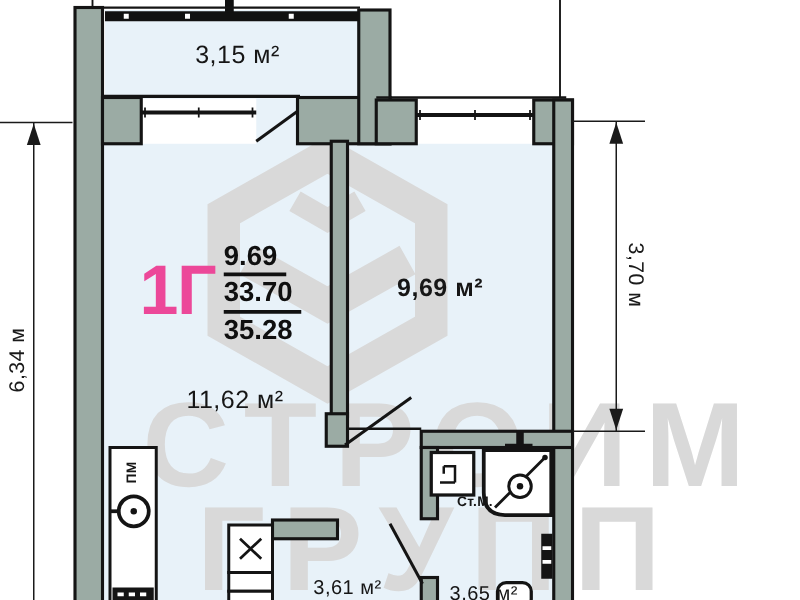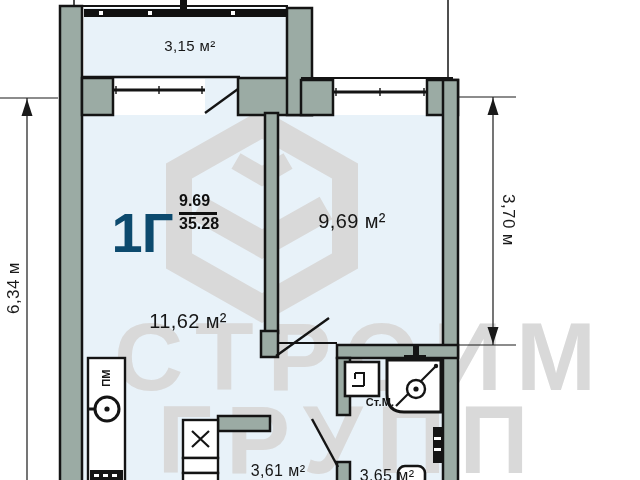--- a/index.html
+++ b/index.html
@@ -3,25 +3,25 @@
 <meta charset="utf-8">
 <style>
   html,body{margin:0;padding:0;background:#fff;}
   .stage{position:relative;width:640px;height:480px;background:#ffffff;overflow:hidden;
          font-family:"Liberation Sans",sans-serif;}
   .layer{position:absolute;left:0;top:0;width:640px;height:480px;}
   .lbl{position:absolute;transform:translate(-50%,-50%);color:#161616;white-space:nowrap;
        font-weight:500;letter-spacing:0.4px;}
   .rot-ccw{transform:translate(-50%,-50%) rotate(-90deg);}
   .rot-cw{transform:translate(-50%,-50%) rotate(90deg);}
-  .fs16{font-size:16px;} .fs17{font-size:15px;} .fs20{font-size:20px;}
+  .fs16{font-size:16px;} .fs17{font-size:20px;} .fs20{font-size:20px;}
   .dim{font-size:17px;color:#1a1a1a;font-weight:400;}
   .apt-type{position:absolute;left:142px;top:232px;transform:translate(-50%,-50%);
-            font-size:56px;font-weight:900;color:#0c4a6e;letter-spacing:-1px;}
-  .apt-values{position:absolute;left:179px;top:192px;font-size:16px;font-weight:800;
+            font-size:56px;font-weight:900;color:#ec4899;letter-spacing:-1px;}
+  .apt-values{position:absolute;left:179px;top:192px;font-size:22px;font-weight:800;
               color:#0f0f0f;line-height:1.06;}
   .apt-values .v{display:block;width:fit-content;padding:1px 7px 2px 0;}
   .apt-values .u{border-bottom:3px solid #111;}
   .tiny{font-size:11px;font-weight:700;letter-spacing:0.2px;}
   .wm-text{position:absolute;transform:translate(-50%,-50%);color:#d9d9d9;font-weight:700;
            font-size:96px;letter-spacing:14px;white-space:nowrap;}
 </style>
 </head>
 <body>
 
@@ -155,26 +155,27 @@
       </g>
     </g>
   </svg>
 
   <div class="lbl fs17" style="left:190px;top:45px;">3,15 м²</div>
 
   <div class="apt-type">1Г</div>
 
   <div class="apt-values">
     <span class="v u">9.69</span>
+    <span class="v u">33.70</span>
     <span class="v">35.28</span>
   </div>
 
   <div class="lbl fs20" style="left:188px;top:321px;">11,62 м²</div>
 
-  <div class="lbl fs20" style="left:352px;top:221px;">9,69 м²</div>
+  <div class="lbl fs20" style="left:352px;top:231px;font-weight:bold;">9,69 м²</div>
 
   <div class="lbl fs16" style="left:387px;top:446px;margin-top:30px;">3,65 м²</div>
 
   <div class="lbl fs16" style="left:278px;top:471px;">3,61 м²</div>
 
   <div class="lbl tiny" style="left:380px;top:402px;">Ст.М.</div>
 
   <div class="lbl tiny rot-ccw" style="left:106px;top:378px;">ПМ</div>
 
   <div class="lbl dim rot-ccw" style="left:14px;top:288px;">6,34 м</div>

